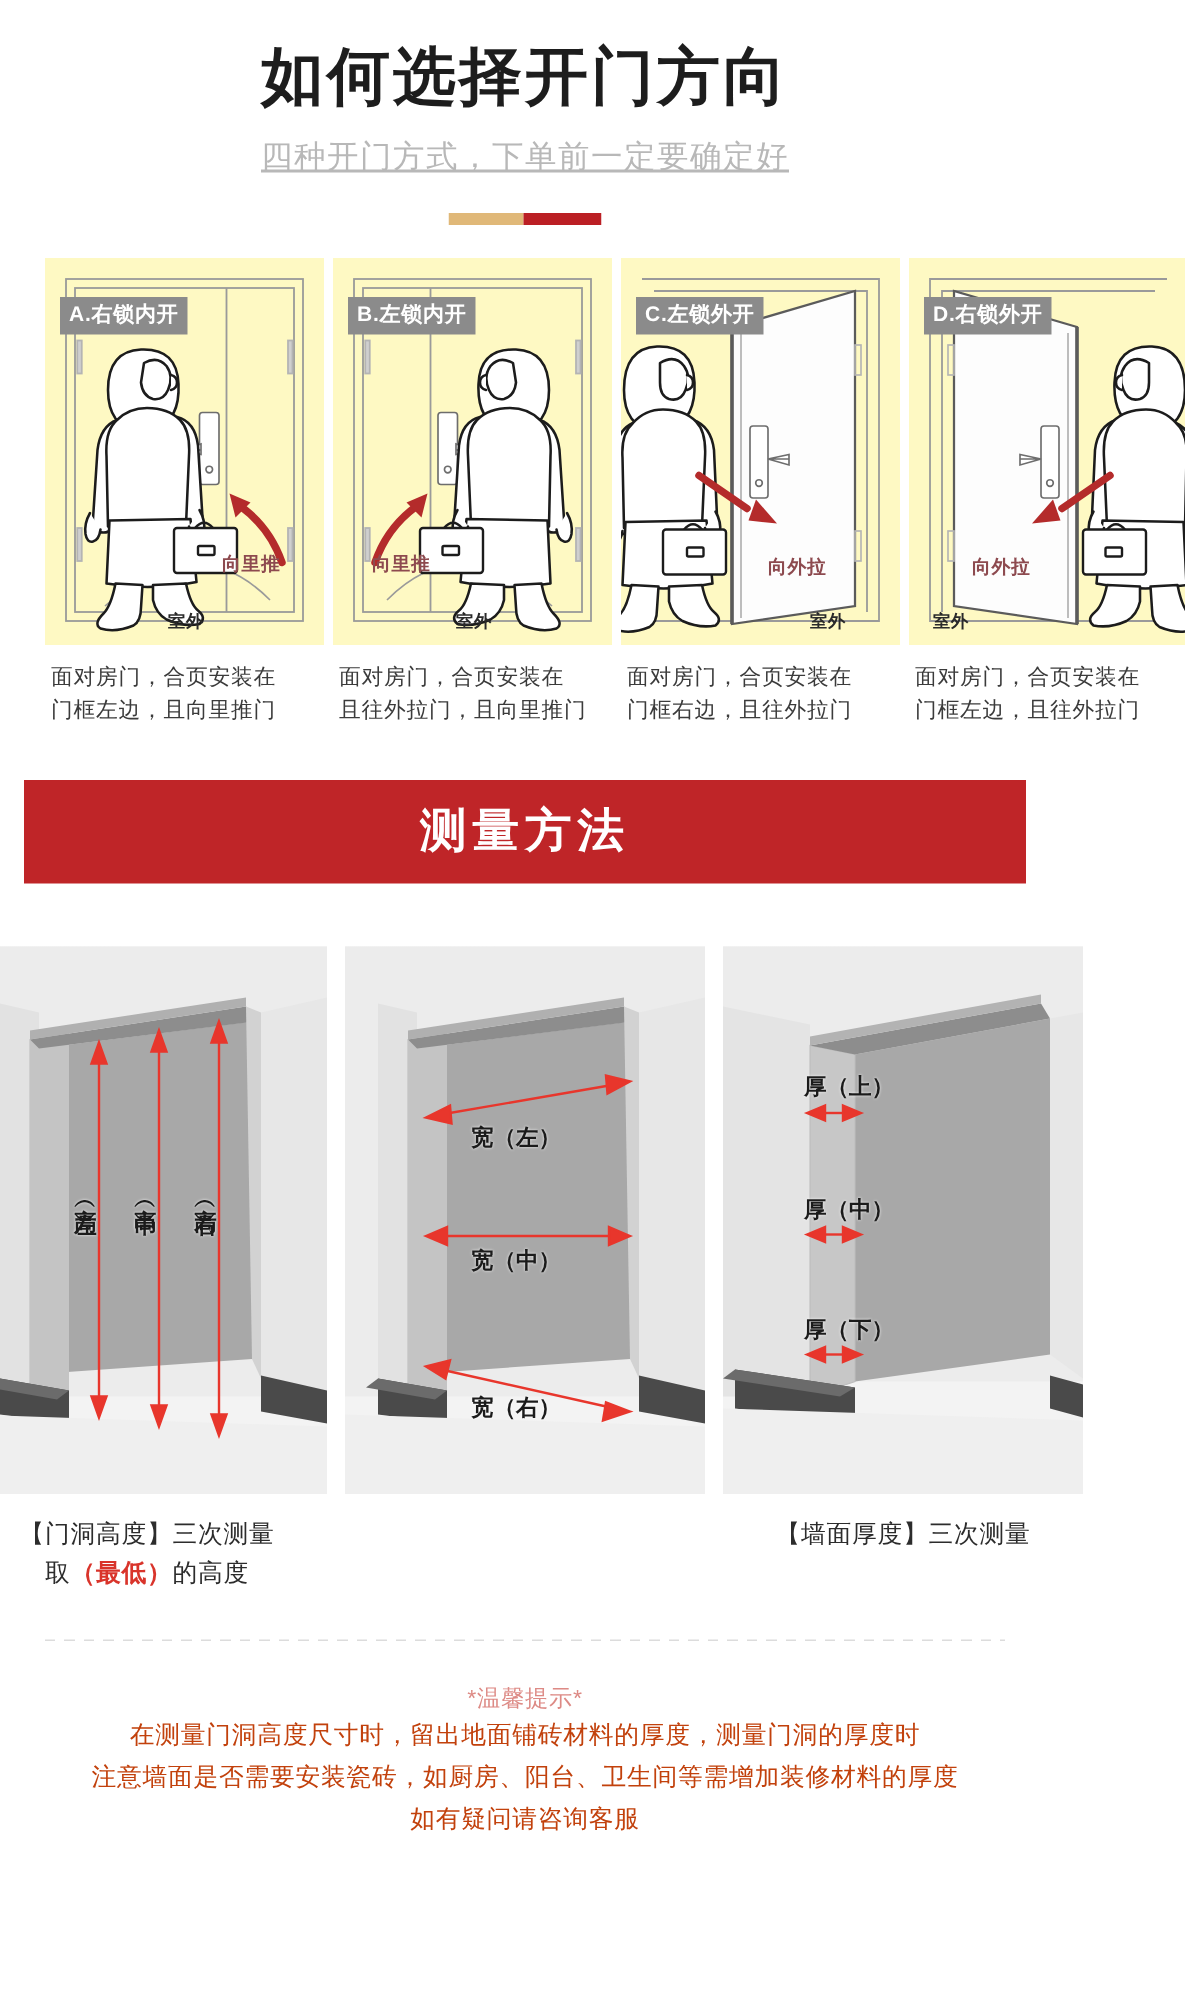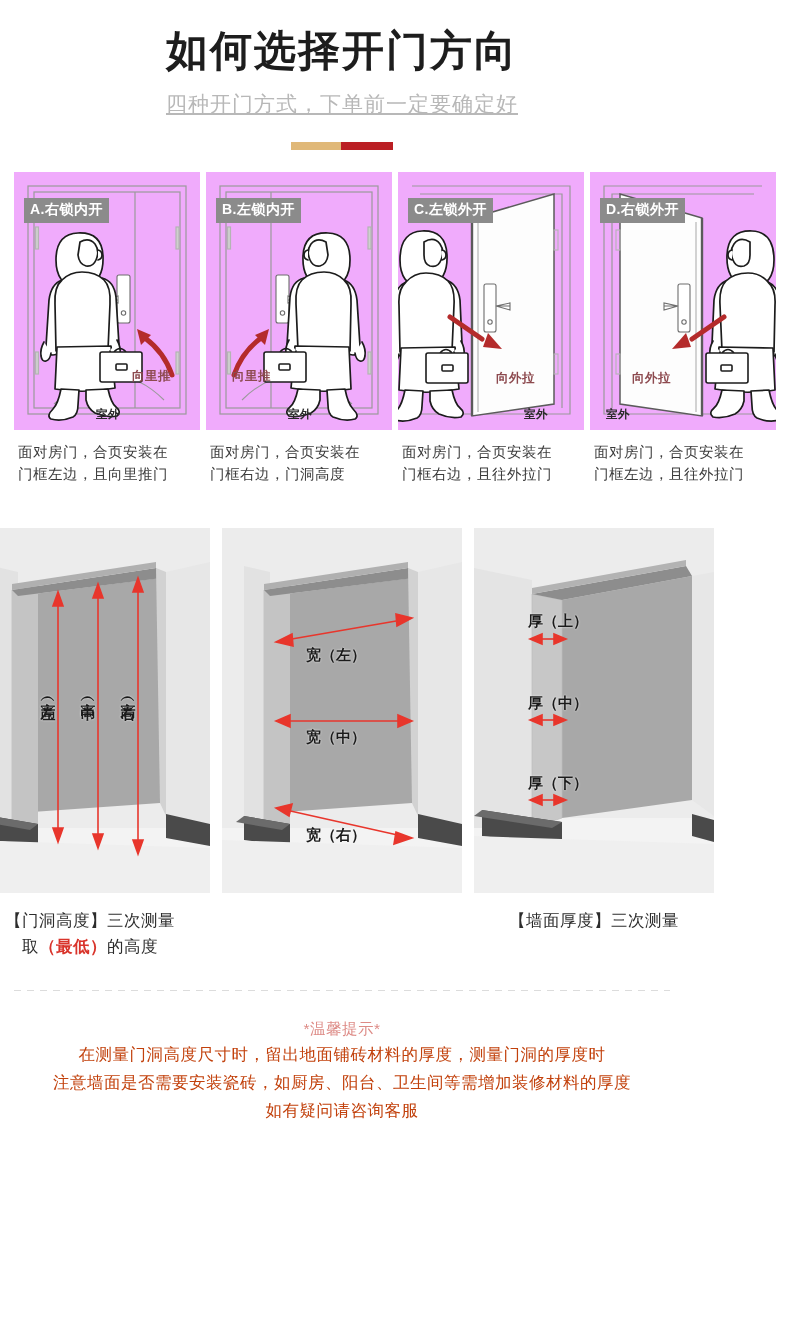--- a/index.html
+++ b/index.html
@@ -2,21 +2,21 @@
 <html><head>
 <meta charset="utf-8">
 <style>
   * { box-sizing: border-box; margin: 0; padding: 0; }
   html, body {
     width: 790px; height: 1344px;
     background: #ffffff;
     font-family: "Liberation Sans", "DejaVu Sans", sans-serif;
     overflow: hidden;
   }
-  .page { position: relative; width: 684px; height: 1344px; background:#fff; }
+  .page { position: relative; width: 684px; height: 1344px; background:#fff;padding-left:16px; }
 
   
   .hero { padding-top: 26px; text-align: center; }
   .hero-title {
     font-size: 42px; font-weight: 700; color: #1d1d1d;
     letter-spacing: 2px; line-height: 1.2;
   }
   .hero-sub {
     margin-top: 14px; font-size: 21px; color: #b8b8b8;
     letter-spacing: 1px; font-weight: 400; text-decoration: underline;
@@ -30,21 +30,21 @@
   .divider-bar .seg.crimson { width: 52px; background: #bb1f24; }
 
   
   .door-row {
     display: flex; justify-content: space-between;
     padding: 0 14px; margin-top: 22px; gap: 6px;
   }
   .door-card { width: 186px; }
   .door-fig {
     position: relative; width: 186px; height: 258px;
-    background: #f0abfc; overflow: hidden; text-align: right;
+    background: #fef9c3; overflow: hidden; text-align: right;
   }
   .door-caption {
     margin-top: 12px;
     font-size: 14.5px; line-height: 1.5; color: #3b3b3b;
     letter-spacing: .5px; text-align: left; padding-left: 4px;
   }
   .door-caption span { display: block; }
 
   
   .door-badge {
@@ -224,21 +224,21 @@
           </g>
           <path d="M28 203 Q36 180 55 166" fill="none" stroke="#b42b2b" stroke-width="5" stroke-linecap="round"></path>
           <path d="M63 157 L49 163 L59 173 Z" fill="#b42b2b"></path>
         </svg>
         <div class="door-badge">B.左锁内开</div>
         <div class="arrow-label" style="left:26px; top:196px;">向里推</div>
         <div class="outdoor-label" style="left:82px;">室外</div>
       </div>
       <div class="door-caption">
         <span>面对房门，合页安装在</span>
-        <span>门框右边，门洞高度</span>
+        <span>且往外拉门，且向里推门</span>
       </div>
     </div>
 
     <div class="door-card">
       <div class="door-fig">
         <svg width="186" height="258" viewBox="0 0 186 258">
           <g fill="none" stroke="#9a9a9a" stroke-width="1.2">
             <path d="M14 14 L172 14 L172 242 L14 242"></path>
             <path d="M22 22 L164 22 L164 236"></path>
           </g>
@@ -339,20 +339,23 @@
         <div class="outdoor-label" style="left:16px;">室外</div>
       </div>
       <div class="door-caption">
         <span>面对房门，合页安装在</span>
         <span>门框左边，且往外拉门</span>
       </div>
     </div>
 
   </div>
 
+  <div class="banner">
+    <div class="banner-text">测量方法</div>
+  </div>
 
   <div class="measure-row">
 
     <div class="measure-card">
       <div class="measure-fig">
         <svg width="240" height="365" viewBox="0 0 240 365">
 
           <rect x="0" y="0" width="240" height="365" fill="#ececec"></rect>
           <rect x="0" y="300" width="240" height="65" fill="#f3f3f3"></rect>
 

